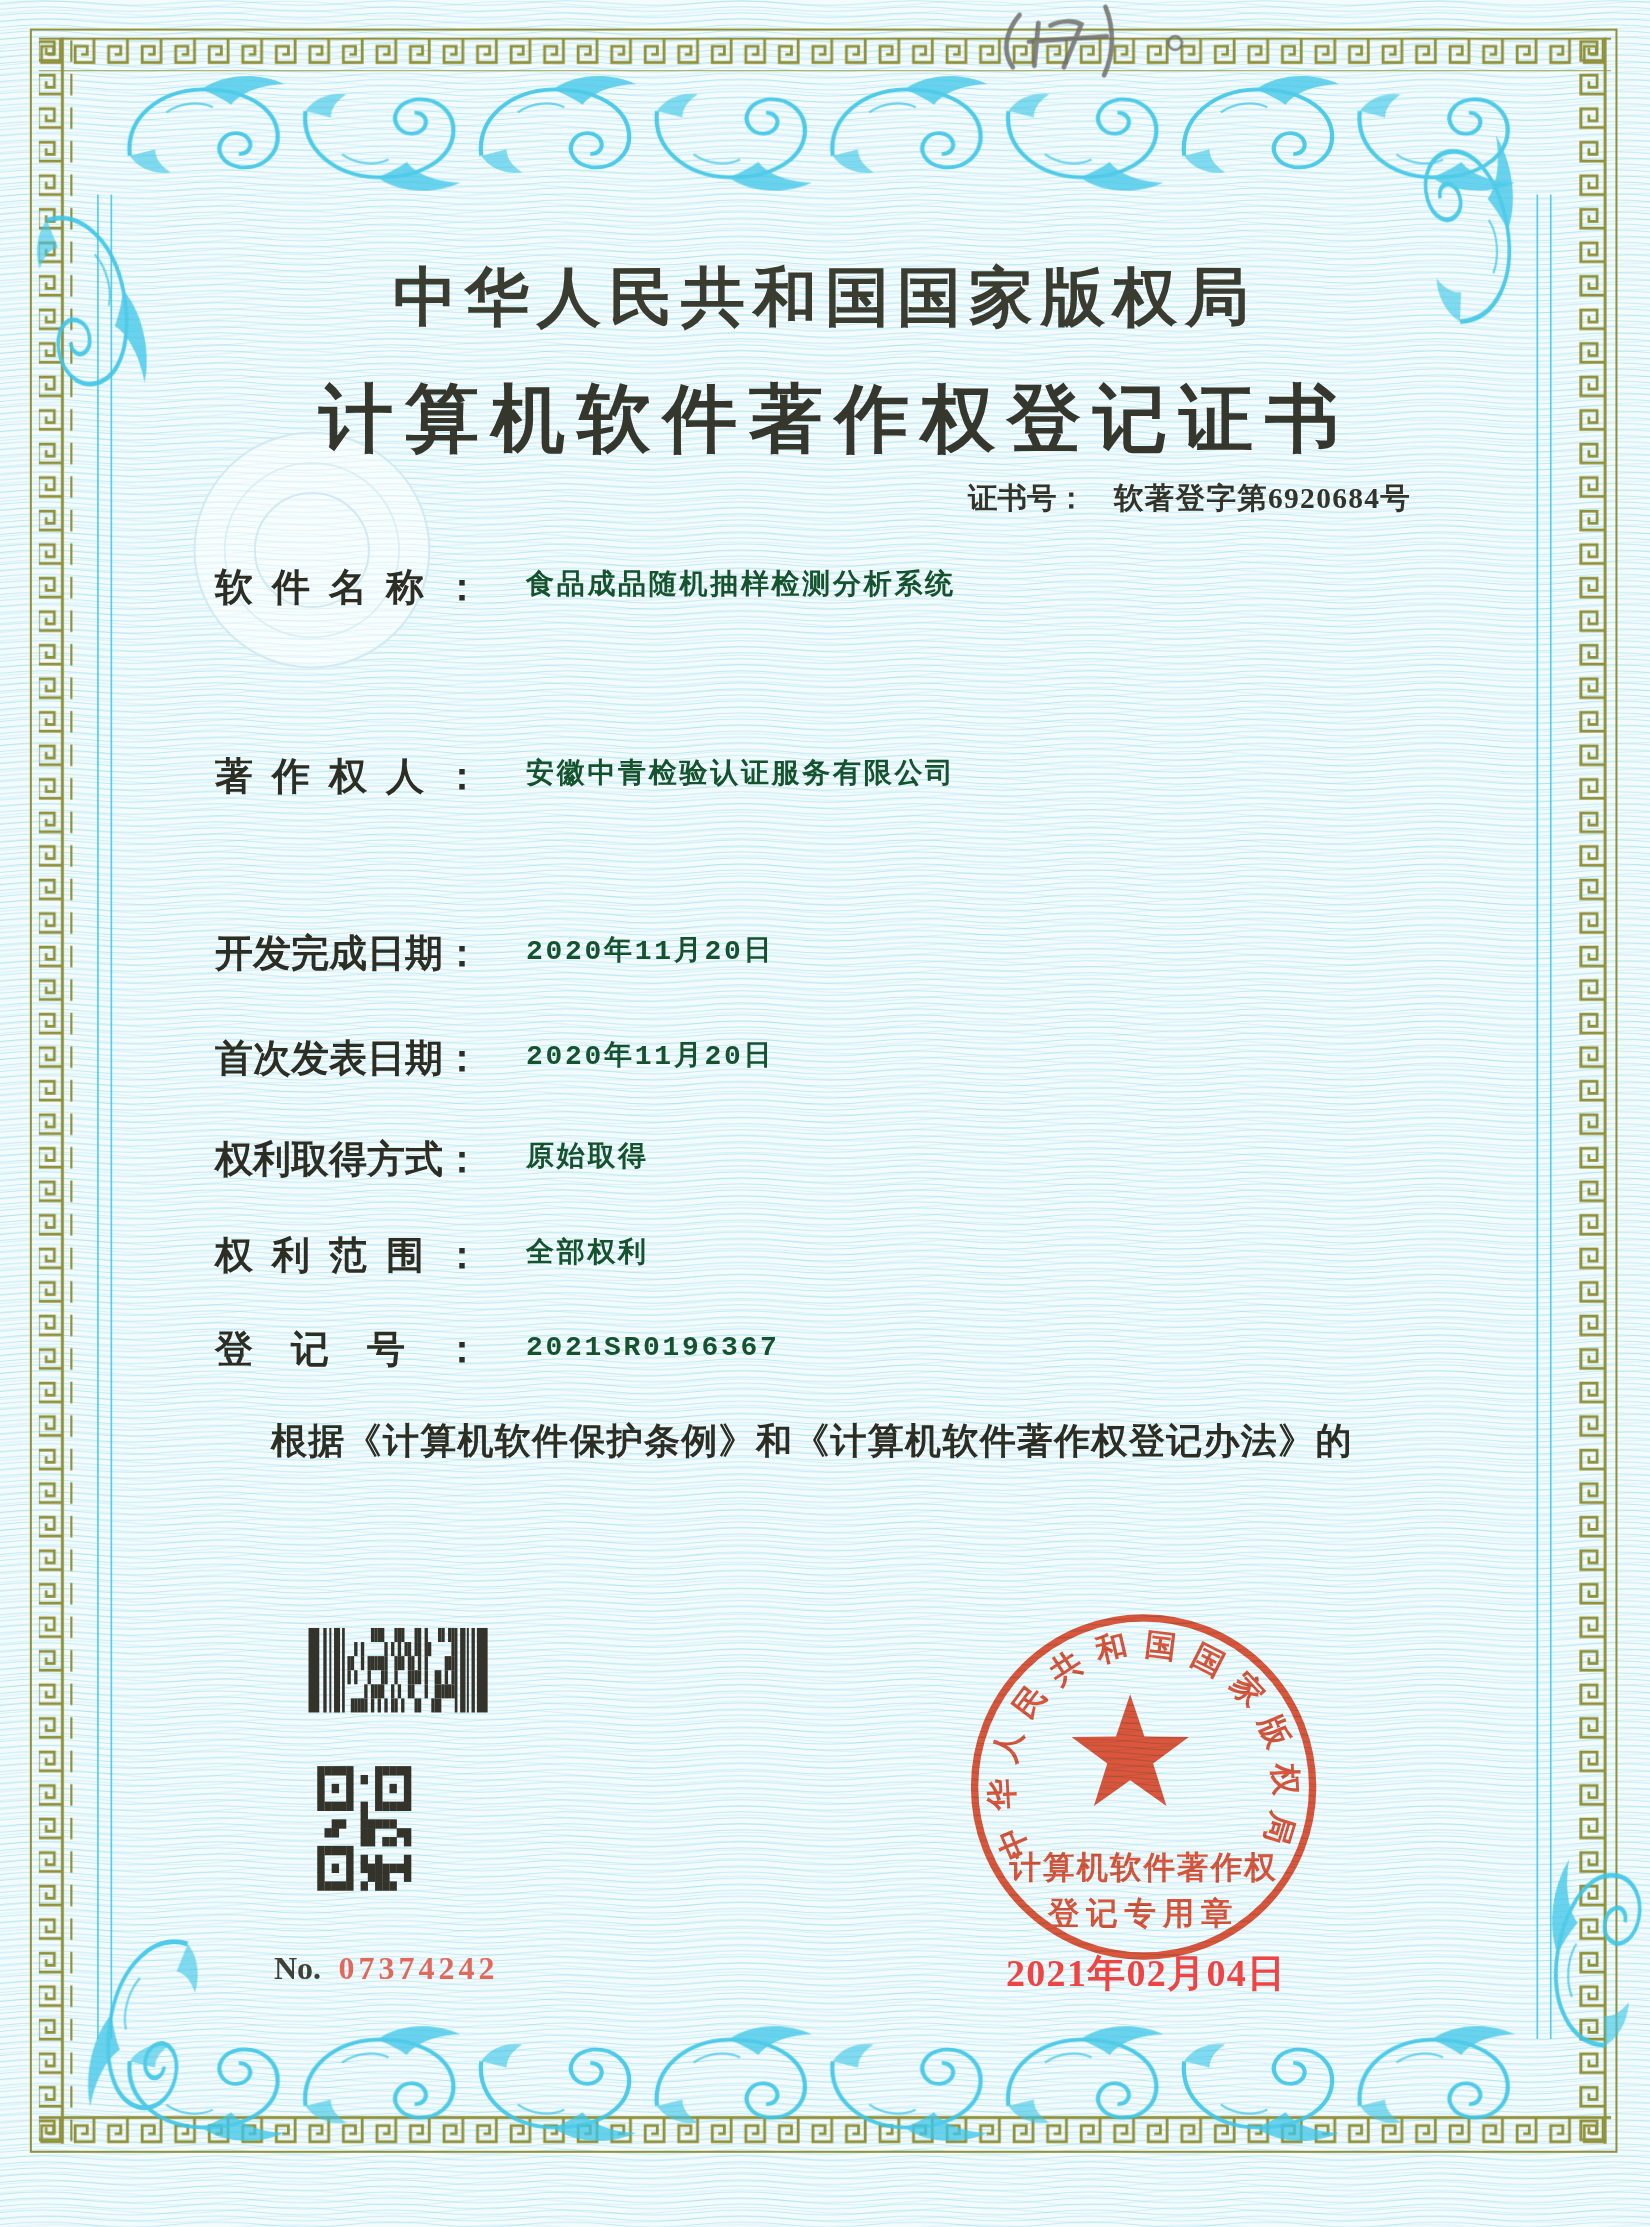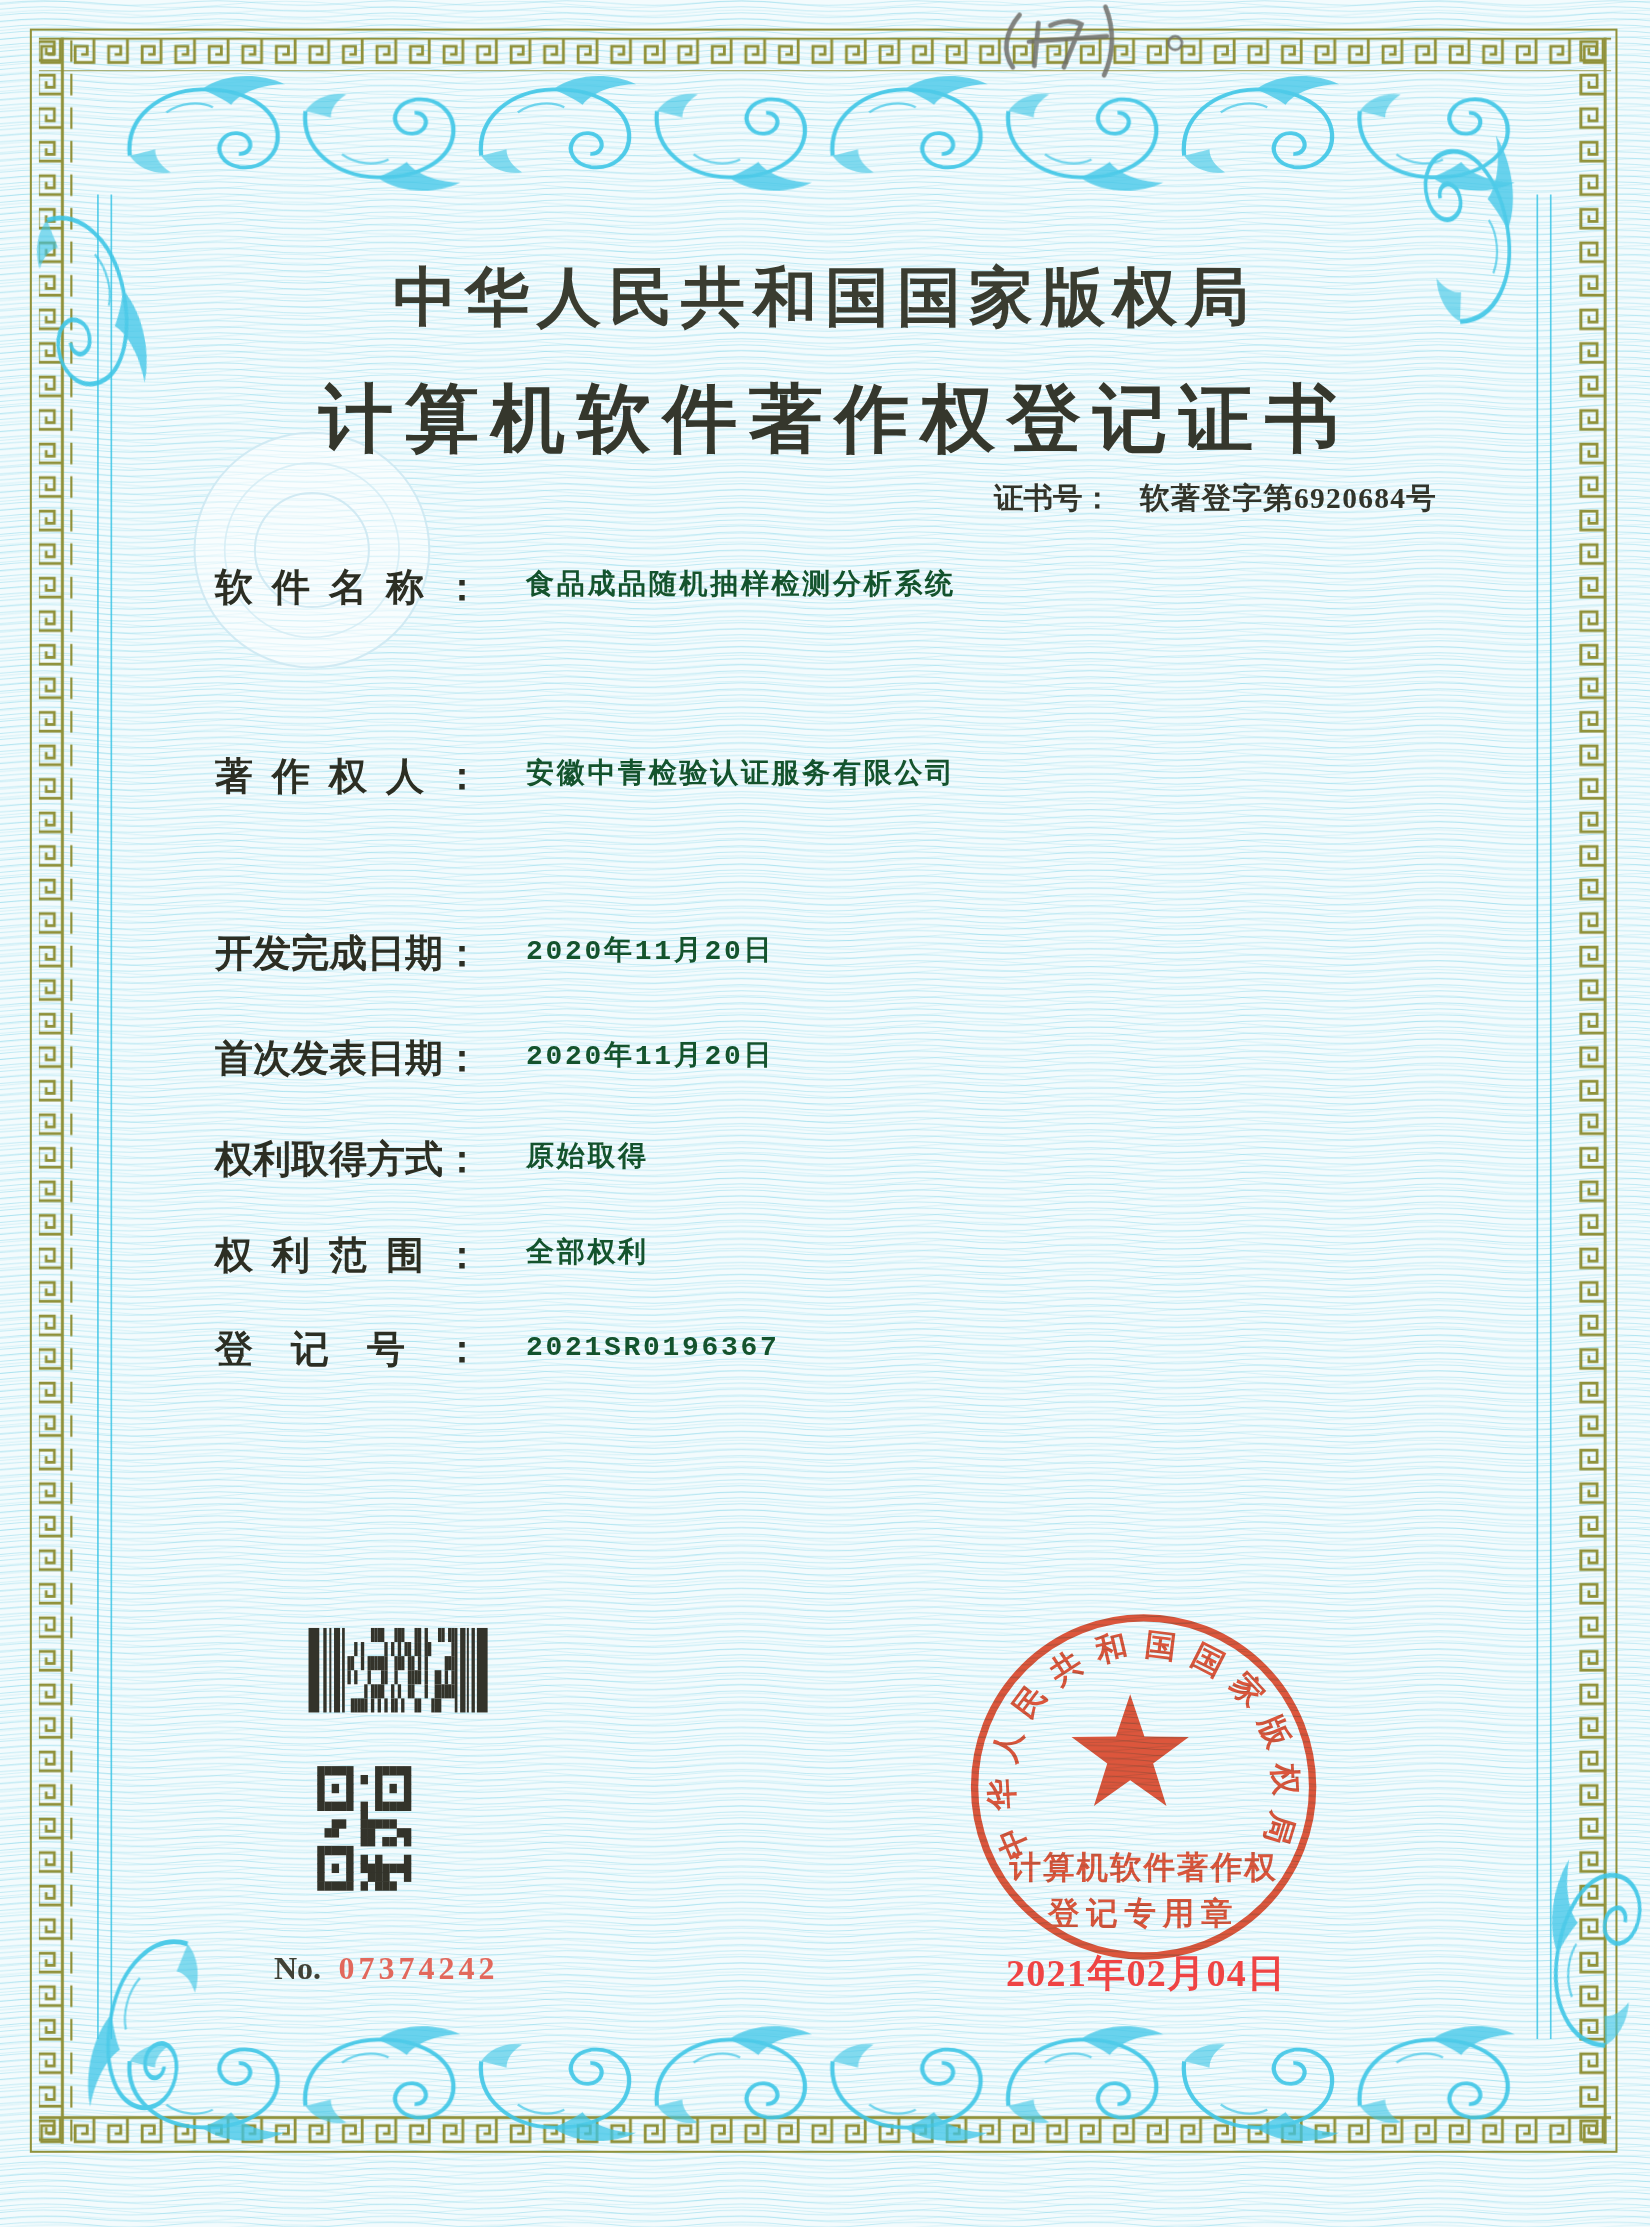--- a/index.html
+++ b/index.html
@@ -4,21 +4,21 @@
 <style>
   html,body{margin:0;padding:0;}
   body{width:1650px;height:2227px;position:relative;overflow:hidden;
        background:#f3fbfd;font-family:"Liberation Serif","DejaVu Serif",serif;}
   .abs{position:absolute;}
   svg.layer{position:absolute;left:0;top:0;width:1650px;height:2227px;}
   .authority{left:0;top:254px;width:1650px;text-align:center;font-size:64px;font-weight:bold;
              letter-spacing:8px;color:#3a3c30;white-space:nowrap;}
   .cert-title{left:0;top:370px;width:1650px;text-align:center;font-size:74px;font-weight:bold;
               letter-spacing:12px;color:#35372c;white-space:nowrap;padding-left:10px;}
-  .certno{left:994px;top:479px;font-size:29.5px;font-weight:bold;color:#32342a;white-space:nowrap;}
+  .certno{left:968px;top:479px;font-size:29.5px;font-weight:bold;color:#32342a;white-space:nowrap;}
   .certno .num{margin-left:28px;letter-spacing:1.3px;}
   .row{left:215px;width:1275px;height:101px;}
   .jlabel{position:absolute;left:0;top:0;width:266px;display:inline-flex;
           justify-content:space-between;font-size:38px;font-weight:bold;color:#2c2e23;}
   .val{position:absolute;left:311px;top:0;font-size:28px;font-weight:bold;color:#14532d;
        letter-spacing:2.7px;line-height:1.68;white-space:nowrap;font-family:Liberation Mono, monospace;}
   .statement{left:200px;top:1417px;width:1268px;font-size:36px;font-weight:600;color:#2c2e23;
              letter-spacing:1.3px;}
   .statement .line{height:103px;white-space:nowrap;}
   .statement .line.indent{text-indent:71px;}
@@ -388,20 +388,21 @@
   <span class="jlabel">
       <span>登</span>
       <span>记</span>
       <span>号</span>
       <span>：</span>
     </span>
   <div class="val">2021SR0196367</div>
 </div>
 
 <div class="abs statement">
+  <div class="line indent">根据《计算机软件保护条例》和《计算机软件著作权登记办法》的</div>
 </div>
 
 <svg class="layer" viewBox="0 0 2460 3320" xmlns="http://www.w3.org/2000/svg" style="mix-blend-mode:multiply;">
   <g opacity="0.92">
     <circle cx="1705" cy="2664" r="252" fill="none" stroke="#e5492c" stroke-width="11"></circle>
     <polygon id="sealStar" fill="#e5492c" points="1685.0,2526.0 1663.8,2588.9 1597.5,2589.6 1650.8,2629.1 1630.9,2692.4 1685.0,2654.0 1739.1,2692.4 1719.2,2629.1 1772.5,2589.6 1706.2,2588.9"></polygon>
     <path id="sealArc" d="M 1535.3 2762 A 196 196 0 1 1 1874.7 2762" fill="none"></path>
     <text font-size="47" font-weight="bold" fill="#e5492c" font-family="Liberation Serif, DejaVu Serif, serif">
       <textPath href="#sealArc" startOffset="0" textLength="800" lengthAdjust="spacing">中华人民共和国国家版权局</textPath>
     </text>

